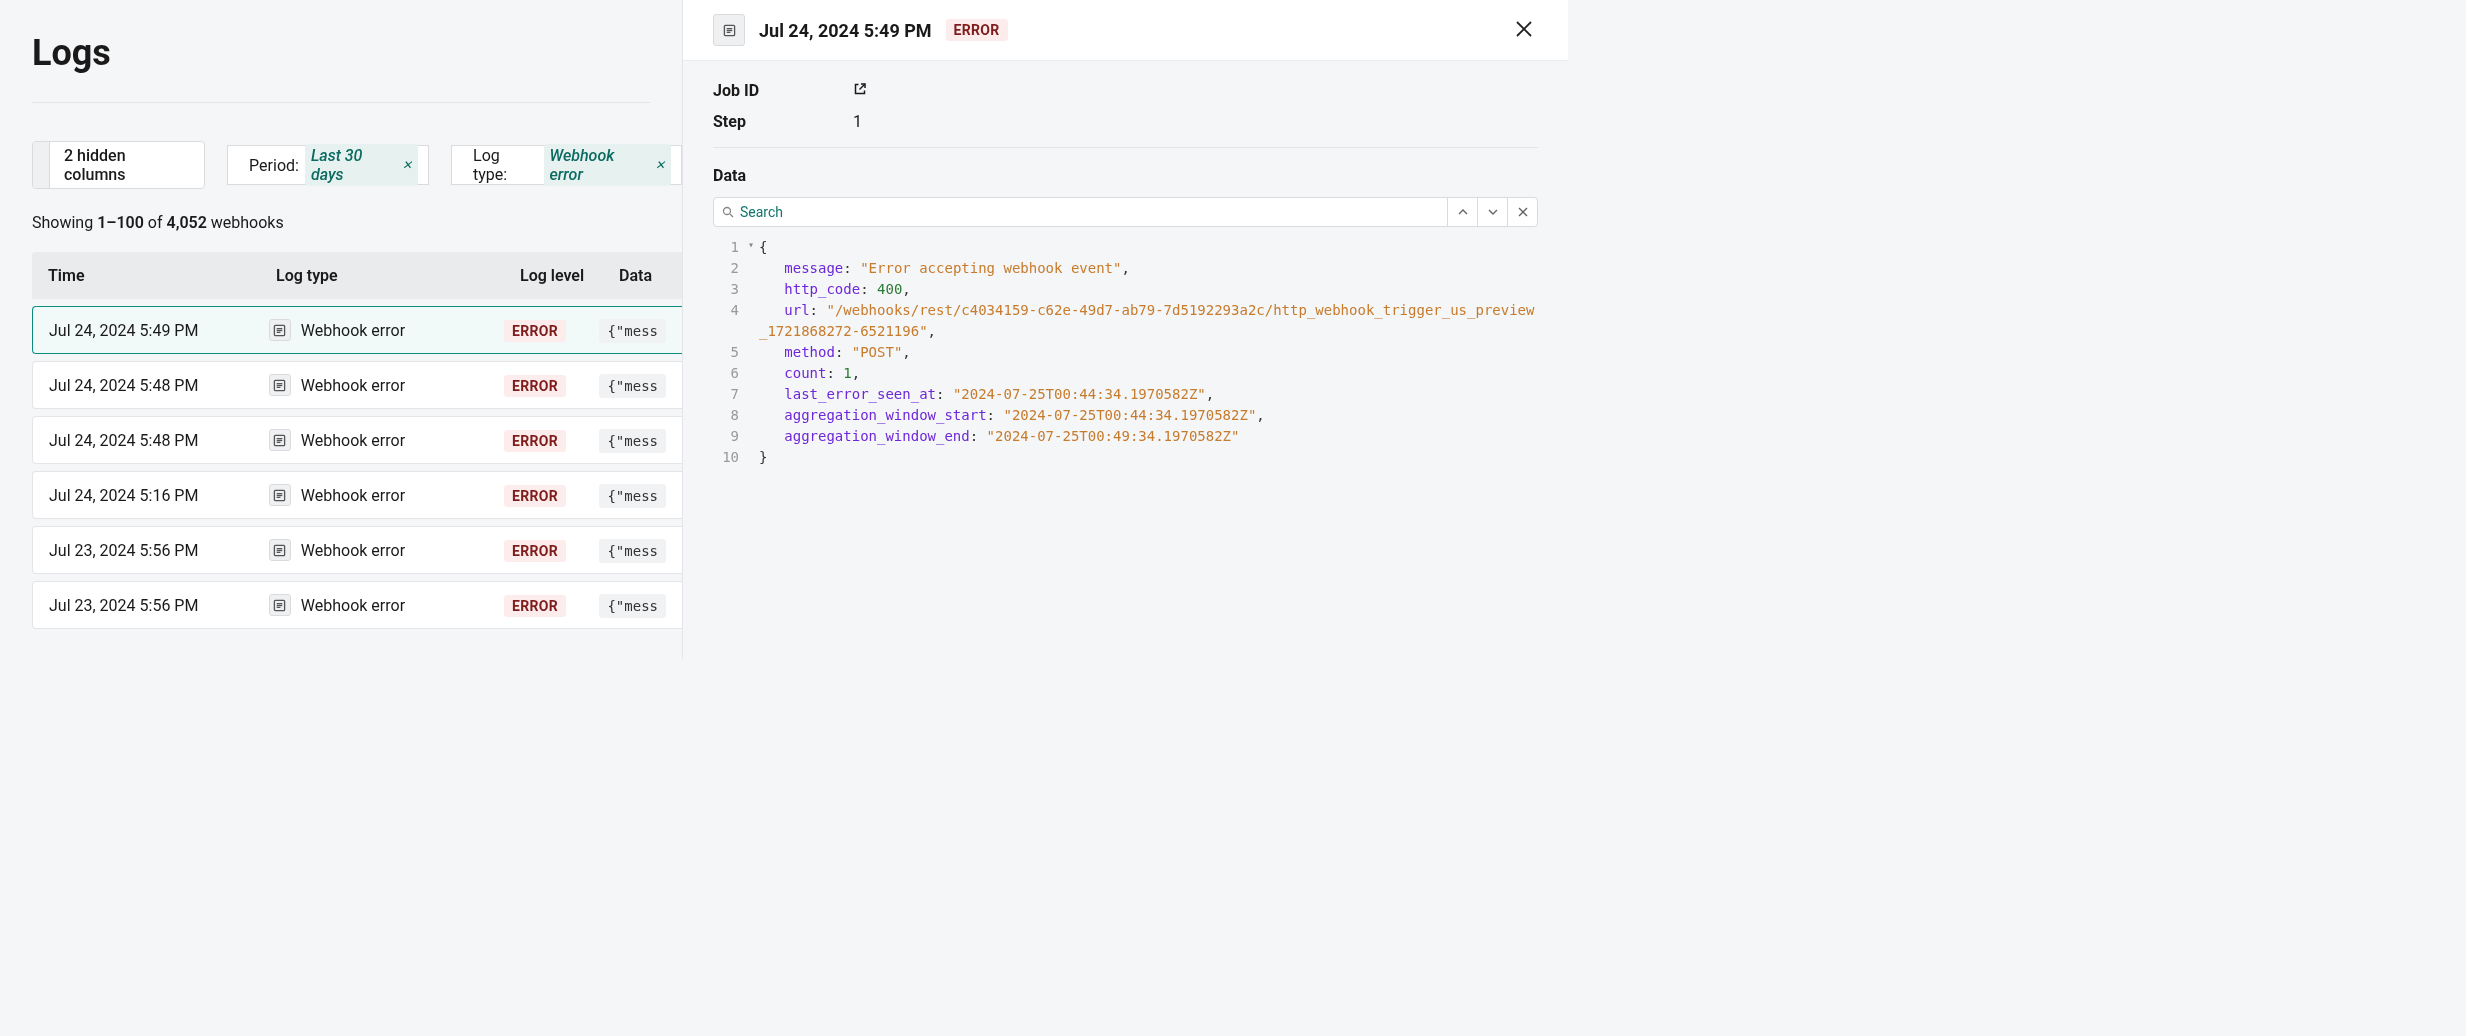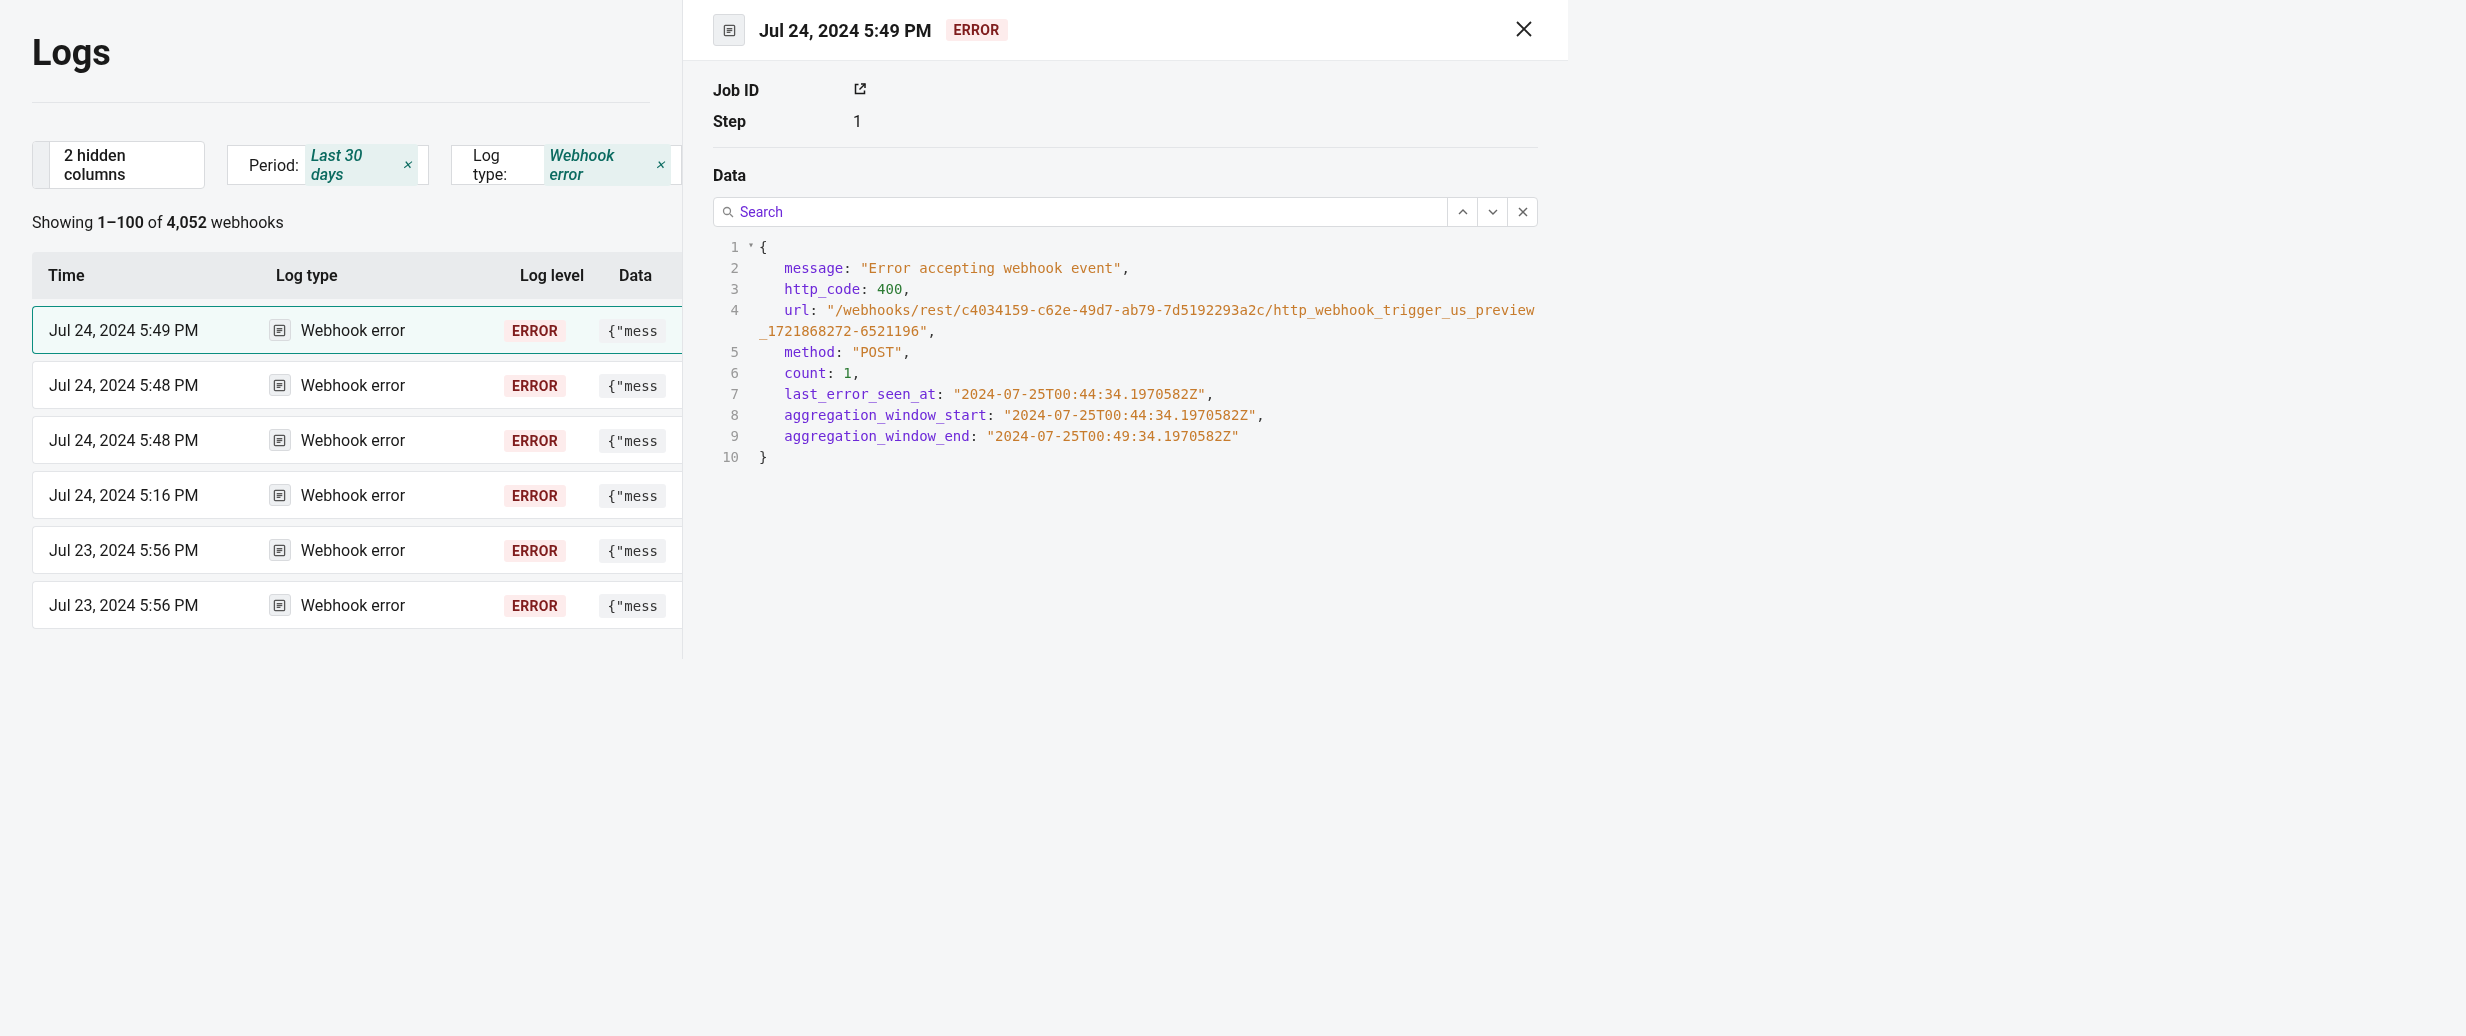--- a/index.html
+++ b/index.html
@@ -190,21 +190,21 @@
   }
   .search-row .search-input {
     flex: 1;
     border: none;
     outline: none;
     padding: 0 8px;
     font-size: 14px;
     display: flex;
     align-items: center;
     gap: 6px;
-    color: #6d28d9;
+    color: #0f766e;
   }
   .search-row .search-input svg { width: 12px; height: 12px; flex-shrink: 0; }
   .search-btn {
     border-left: 1px solid #d9dbde;
     width: 30px;
     display: flex;
     align-items: center;
     justify-content: center;
     cursor: pointer;
     color: #666;

